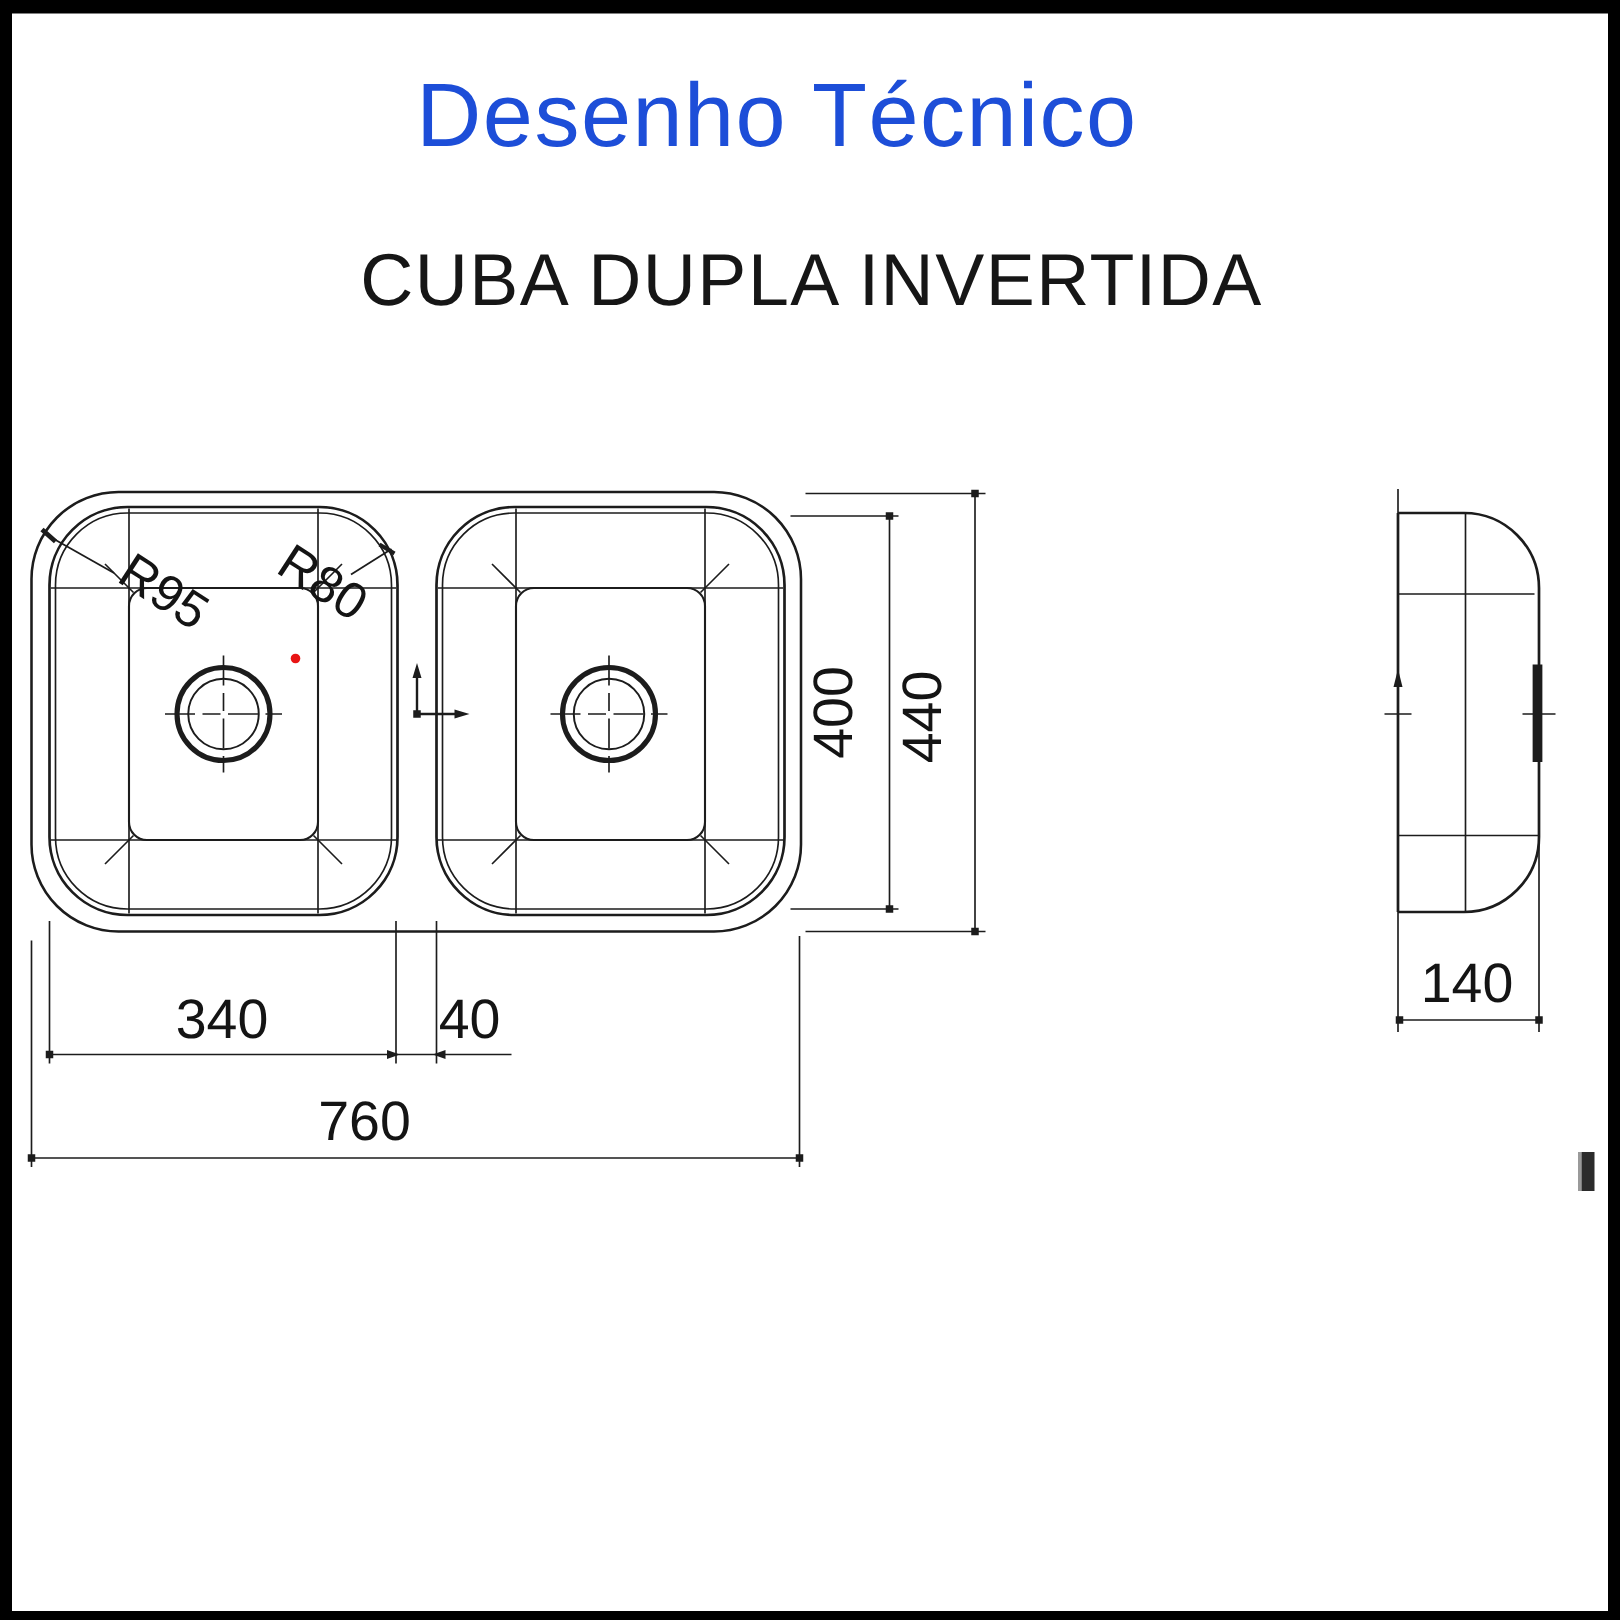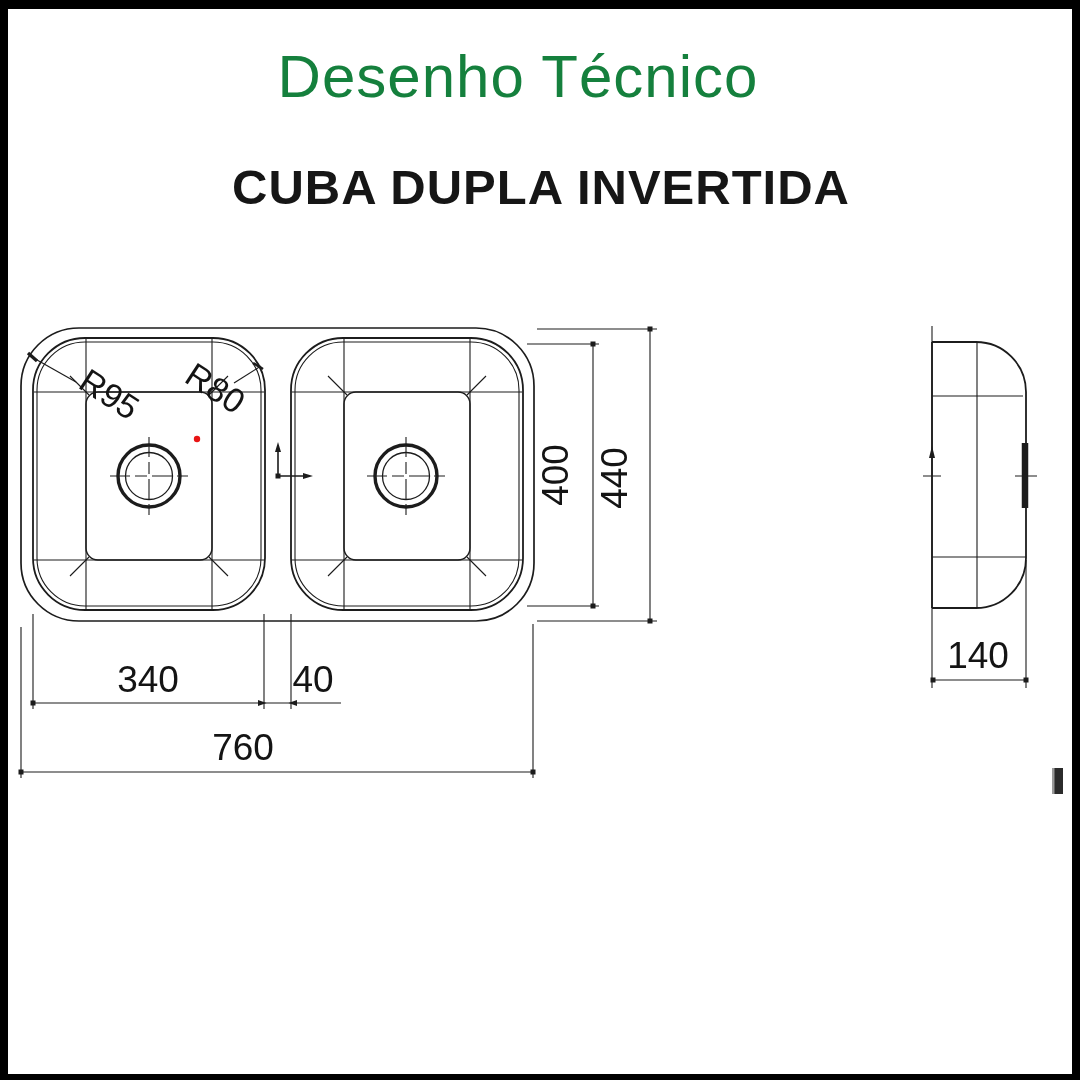--- a/index.html
+++ b/index.html
@@ -16,26 +16,26 @@
     border-left:8px solid #000;
     border-right:8px solid #000;
     border-bottom:6px solid #000;
     box-sizing:border-box;
     pointer-events:none;
   }
   .title{
     position:absolute;top:42px;left:518px;
     transform:translateX(-50%);
     font-size:60px;font-weight:300;letter-spacing:1px;
-    color:#15803d;white-space:nowrap;
+    color:#1d4ed8;white-space:nowrap;
   }
   .subtitle{
     position:absolute;top:159px;left:541px;
     transform:translateX(-50%);
-    font-size:49px;font-weight:700;letter-spacing:1px;
+    font-size:49px;font-weight:400;letter-spacing:1px;
     color:#161616;white-space:nowrap;
   }
   svg.drawing{position:absolute;left:0;top:0;}
   svg text{font-family:"Liberation Sans", sans-serif;}
 </style>
 </head>
 <body>
 
 <div class="page">
 

